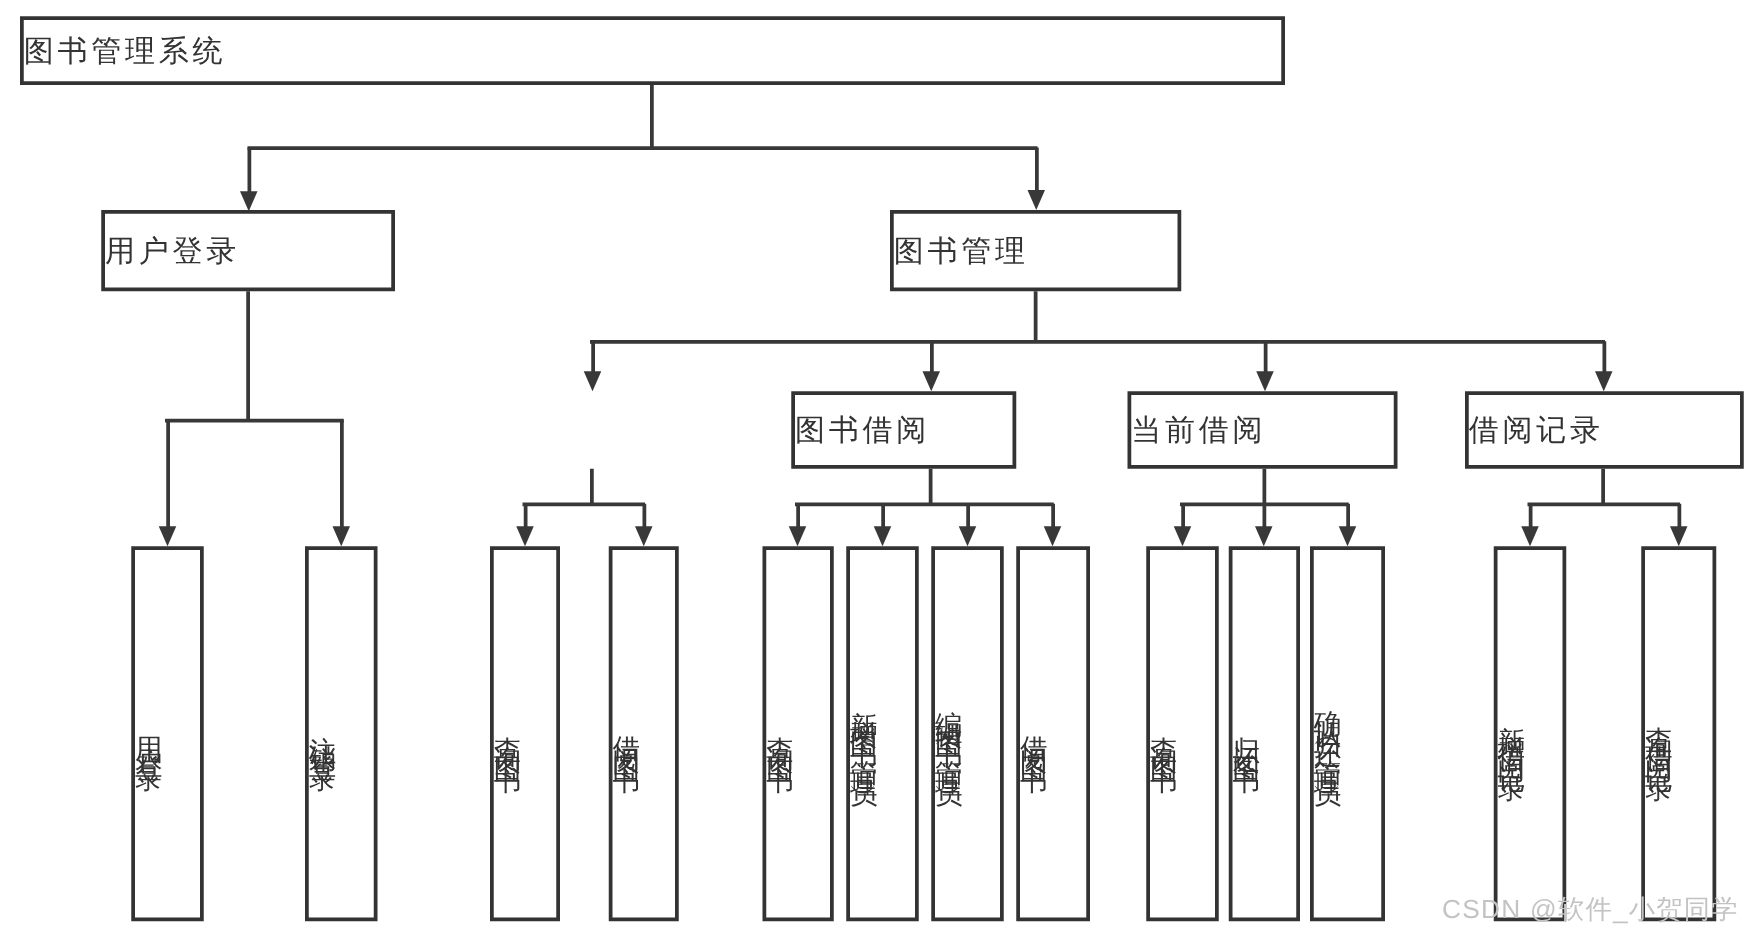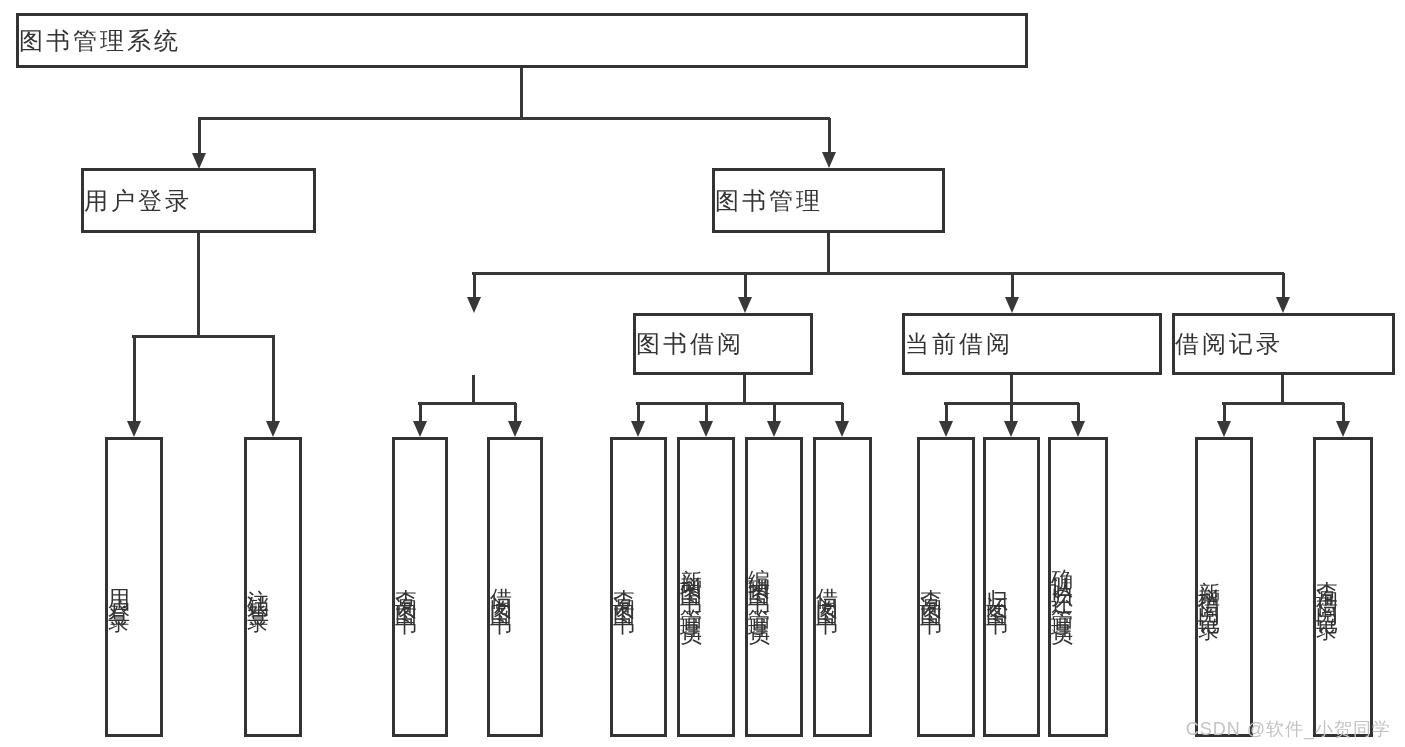--- a/index.html
+++ b/index.html
@@ -65,21 +65,21 @@
     height: 0;
     border-left: 7px solid transparent;
     border-right: 7px solid transparent;
     border-top: 16px solid #383838;
   }
   
   .watermark {
     position: absolute;
     right: 14px;
     bottom: 6px;
-    font-size: 18px;
+    font-size: 21px;
     color: #c3c3c3;
     letter-spacing: 1px;
     z-index: 10;
     white-space: nowrap;
   }
 </style>
 </head>
 <body>
 
 <div class="canvas">
@@ -132,21 +132,21 @@
       <div class="head"></div>
     </div>
   <div class="arrow" style="left:1276px; top:273px; height:40px;">
       <div class="shaft"></div>
       <div class="head"></div>
     </div>
 
   <div class="node h" style="left:633px; top:313px; width:180px; height:62px;">
     <span class="lbl">图书借阅</span>
   </div>
-  <div class="node h" style="left:902px; top:313px; width:260px; height:62px;">
+  <div class="node h" style="left:902px; top:313px; width:216px; height:62px;">
     <span class="lbl">当前借阅</span>
   </div>
   <div class="node h" style="left:1172px; top:313px; width:223px; height:62px;">
     <span class="lbl">借阅记录</span>
   </div>
 
   <div class="vline" style="left:472px; top:375px; height:28px;"></div>
   <div class="hline" style="left:418px; top:402px; width:98px;"></div>
   <div class="arrow" style="left:413px; top:403px; height:34px;">
       <div class="shaft"></div>

